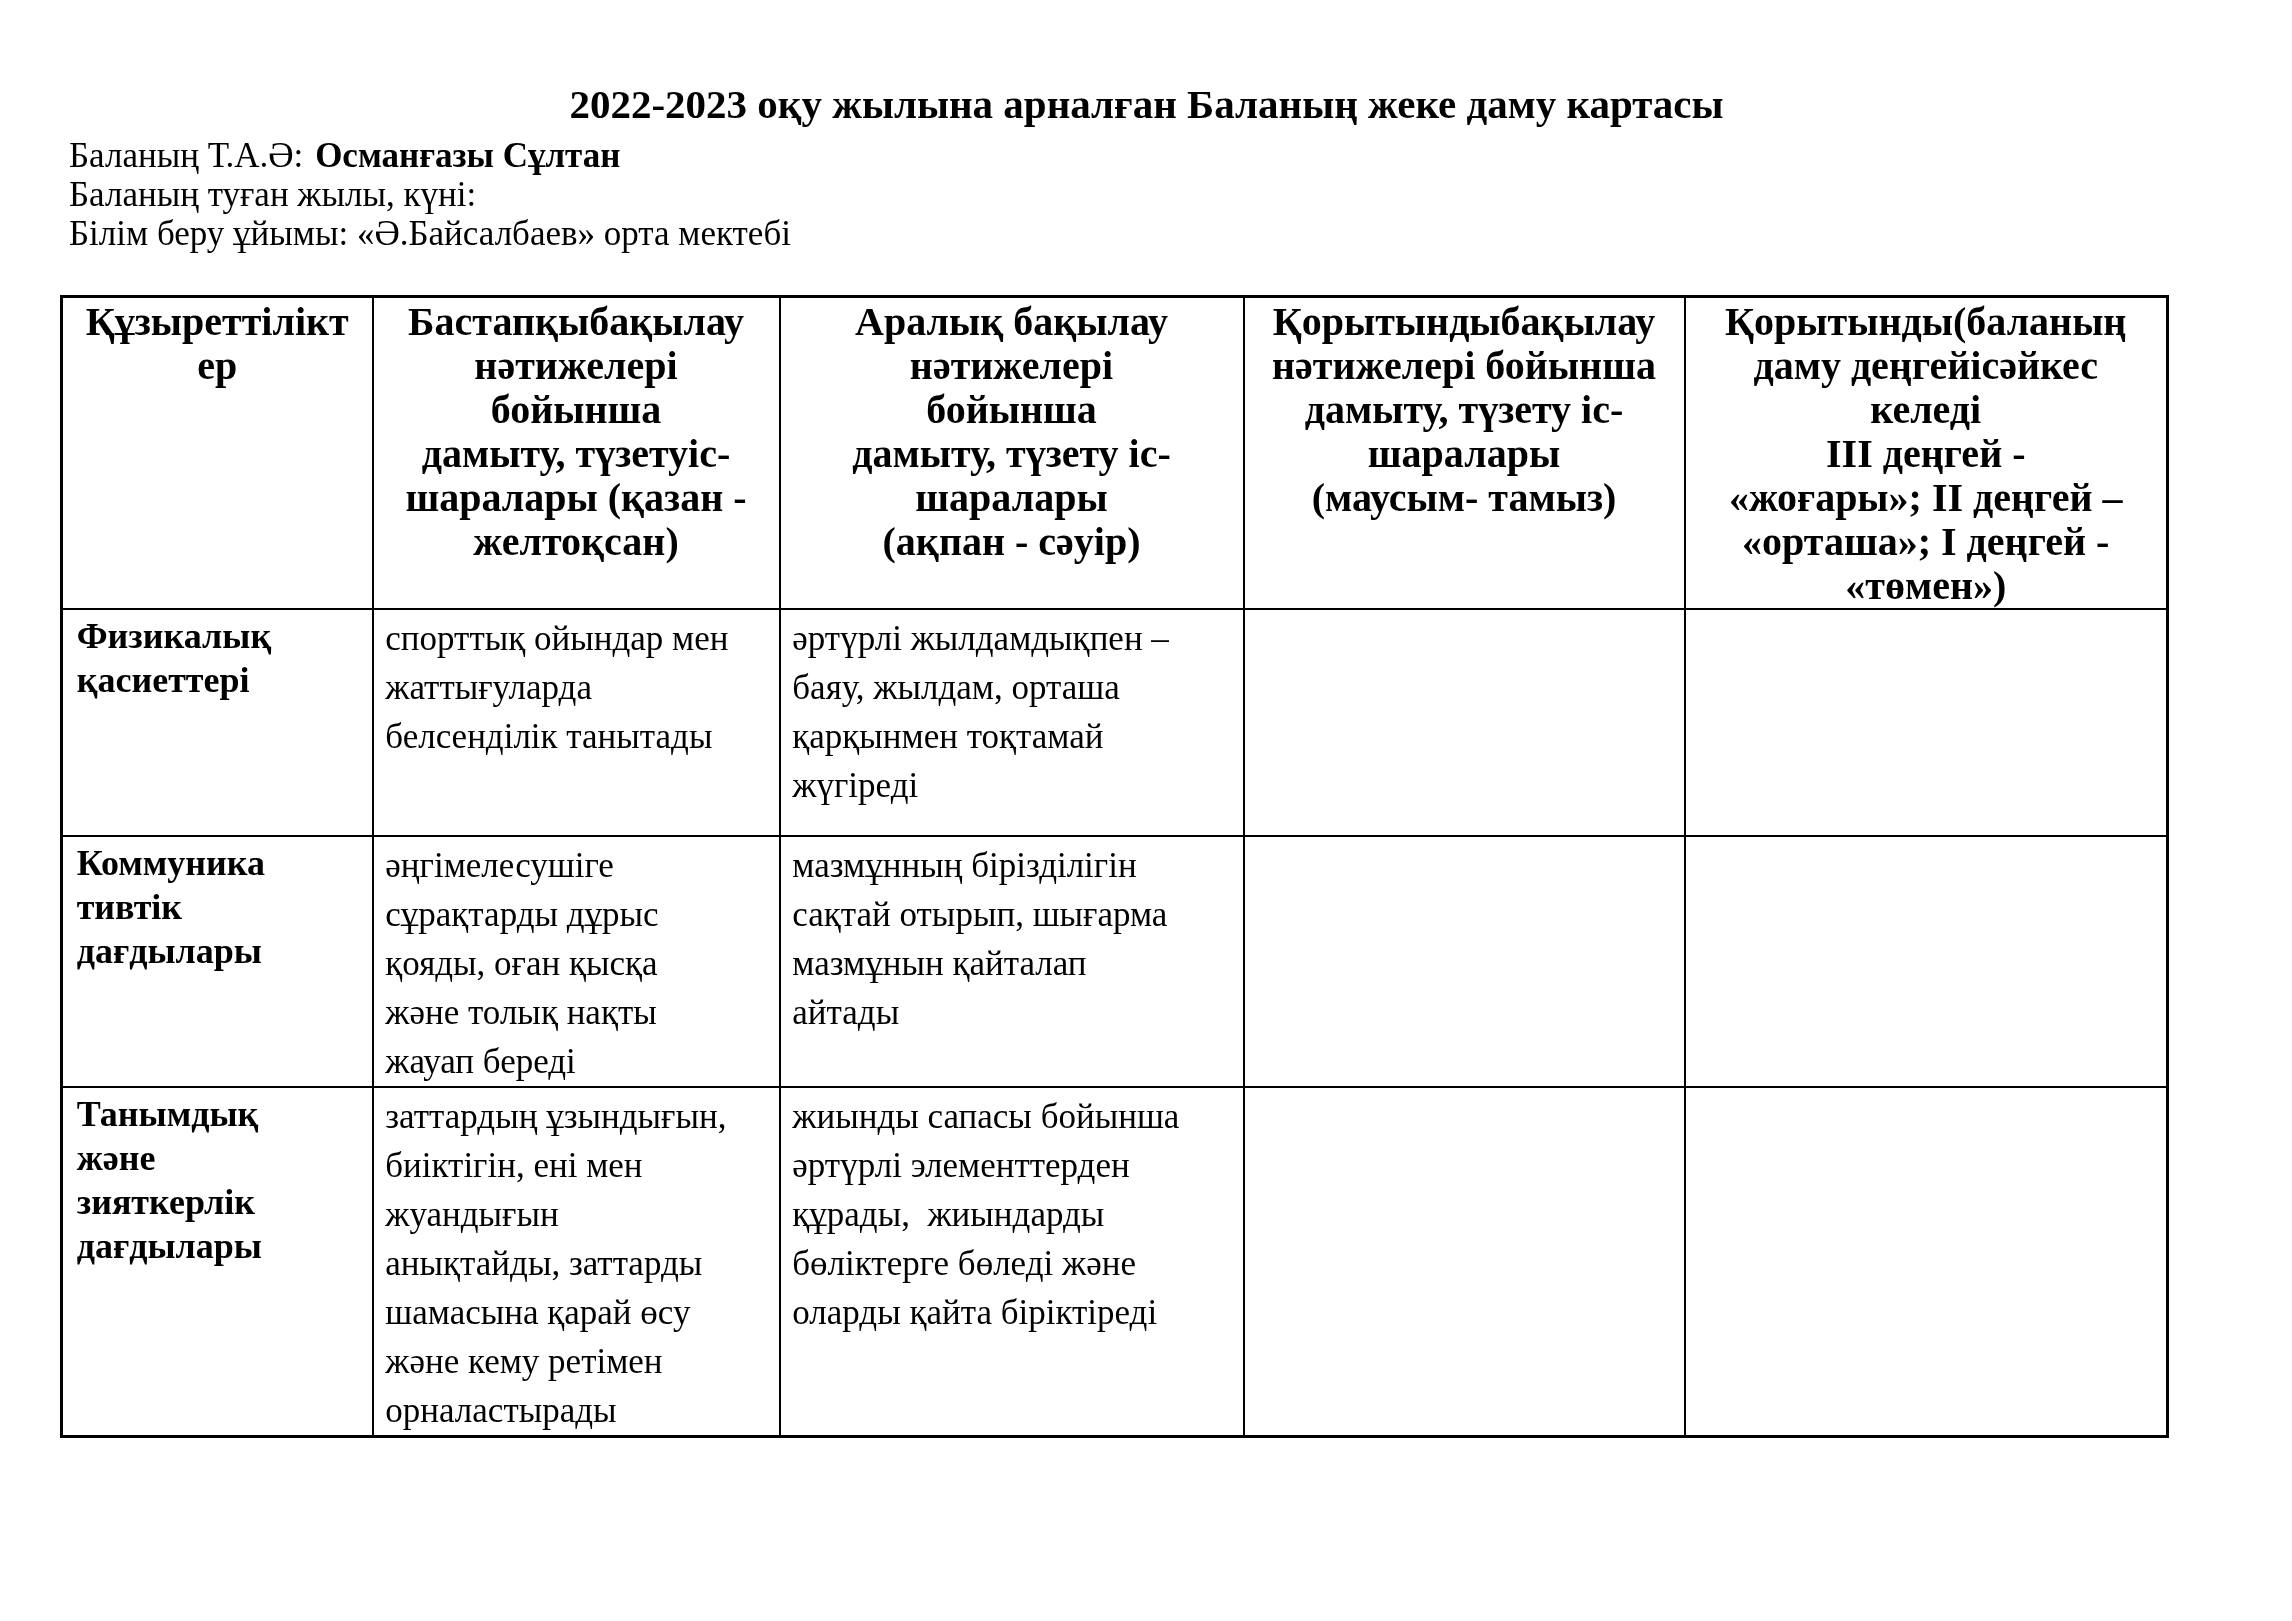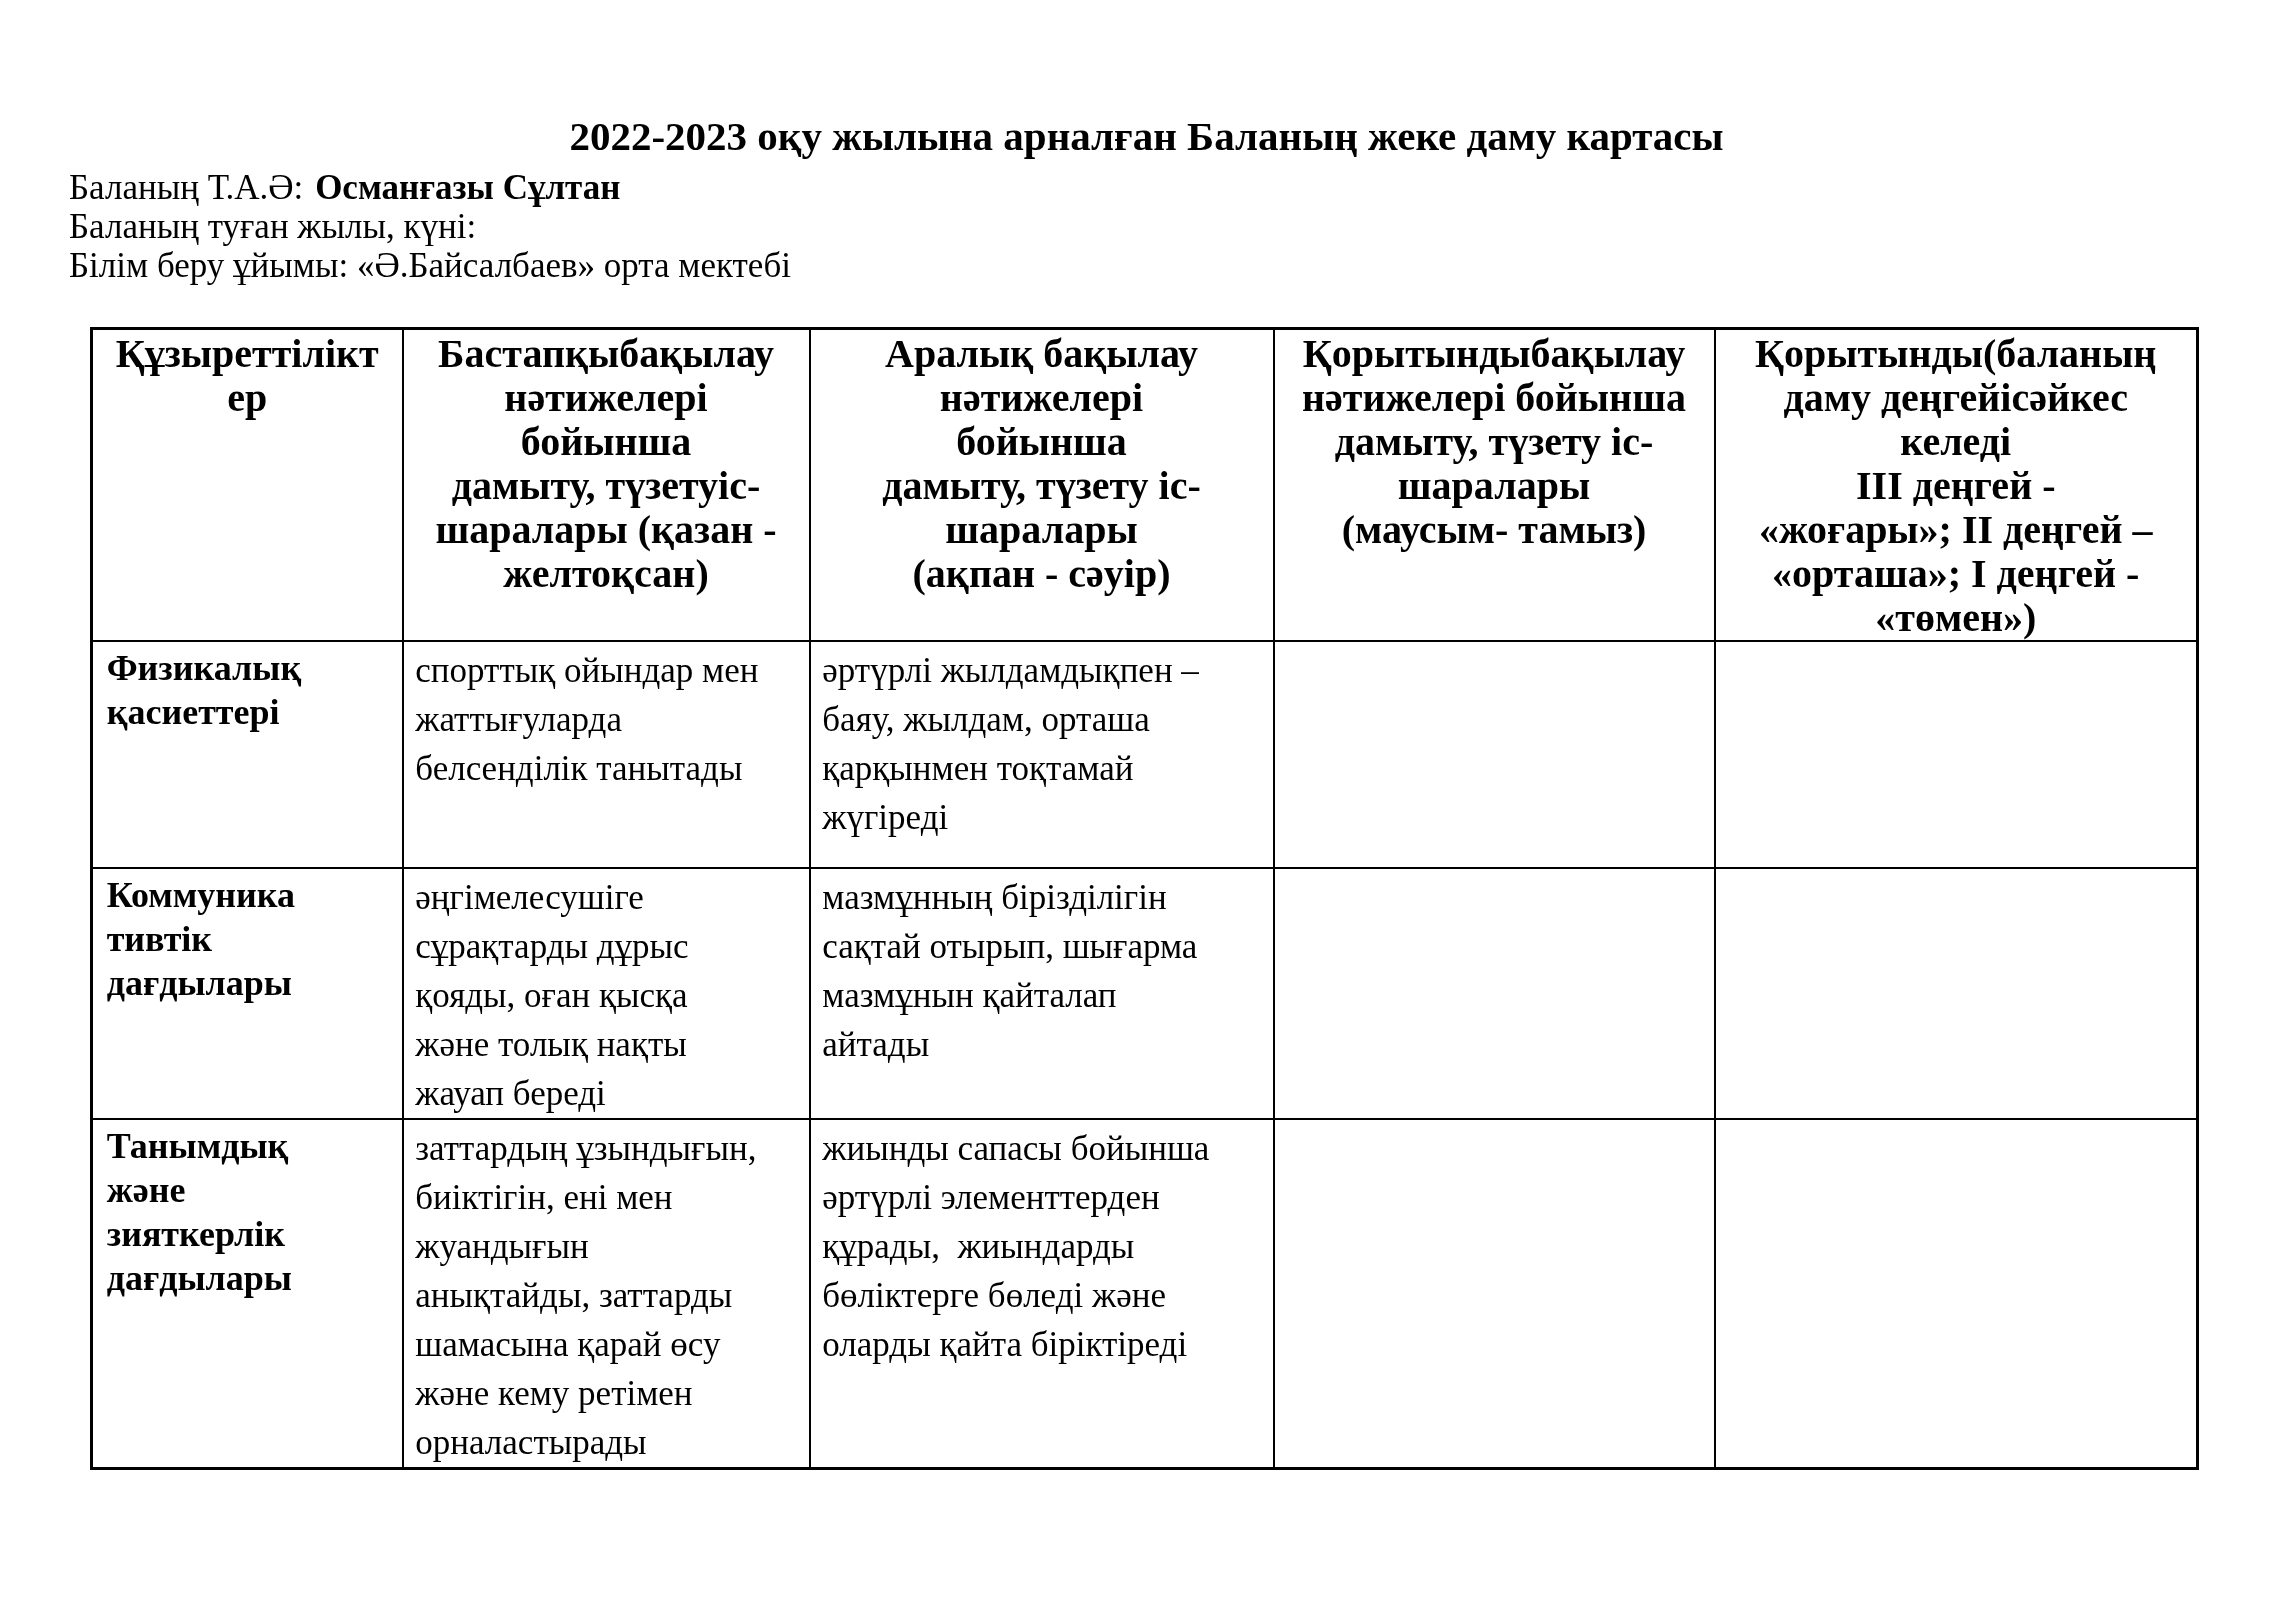--- a/index.html
+++ b/index.html
@@ -9,21 +9,21 @@
   }
   body {
     width: 2293px;
     height: 1621px;
     position: relative;
     font-family: "Liberation Serif", "DejaVu Serif", serif;
     color: #000000;
     overflow: hidden;
   }
   .doc {
-    padding-top: 113px;
+    padding-top: 81px;
   }
   .title {
     text-align: center;
     font-weight: bold;
     font-size: 41px;
     line-height: 47px;
     white-space: pre-wrap;
   }
   .info {
     margin-left: 69px;
@@ -35,21 +35,21 @@
     white-space: pre-wrap;
   }
   .name-value {
     font-weight: bold;
     margin-left: 11.8px;
   }
   table.dev-table {
     border-collapse: collapse;
     table-layout: fixed;
     width: 2105px;
-    margin-left: 90px;
+    margin-left: 60px;
     margin-top: 42px;
     border: 3.9px solid #000000;
   }
   table.dev-table td, table.dev-table th {
     border: 2.9px solid #000000;
     vertical-align: top;
     white-space: pre-wrap;
     overflow: hidden;
   }
   table.dev-table th.hdr-cell {

